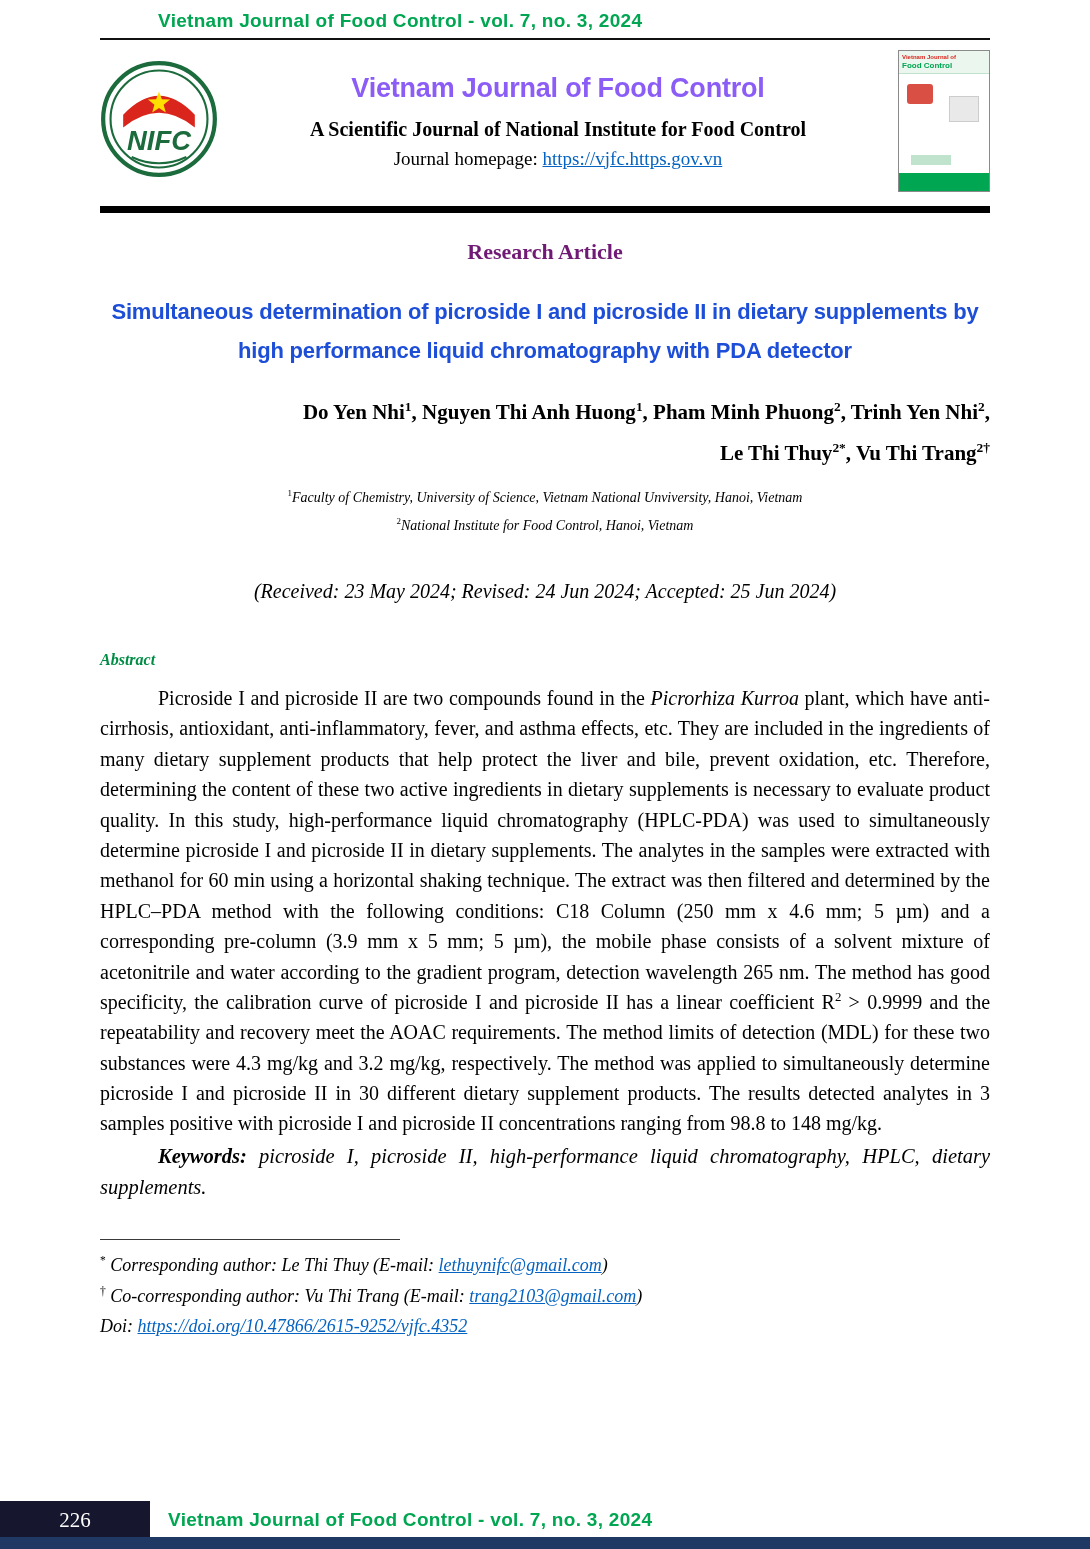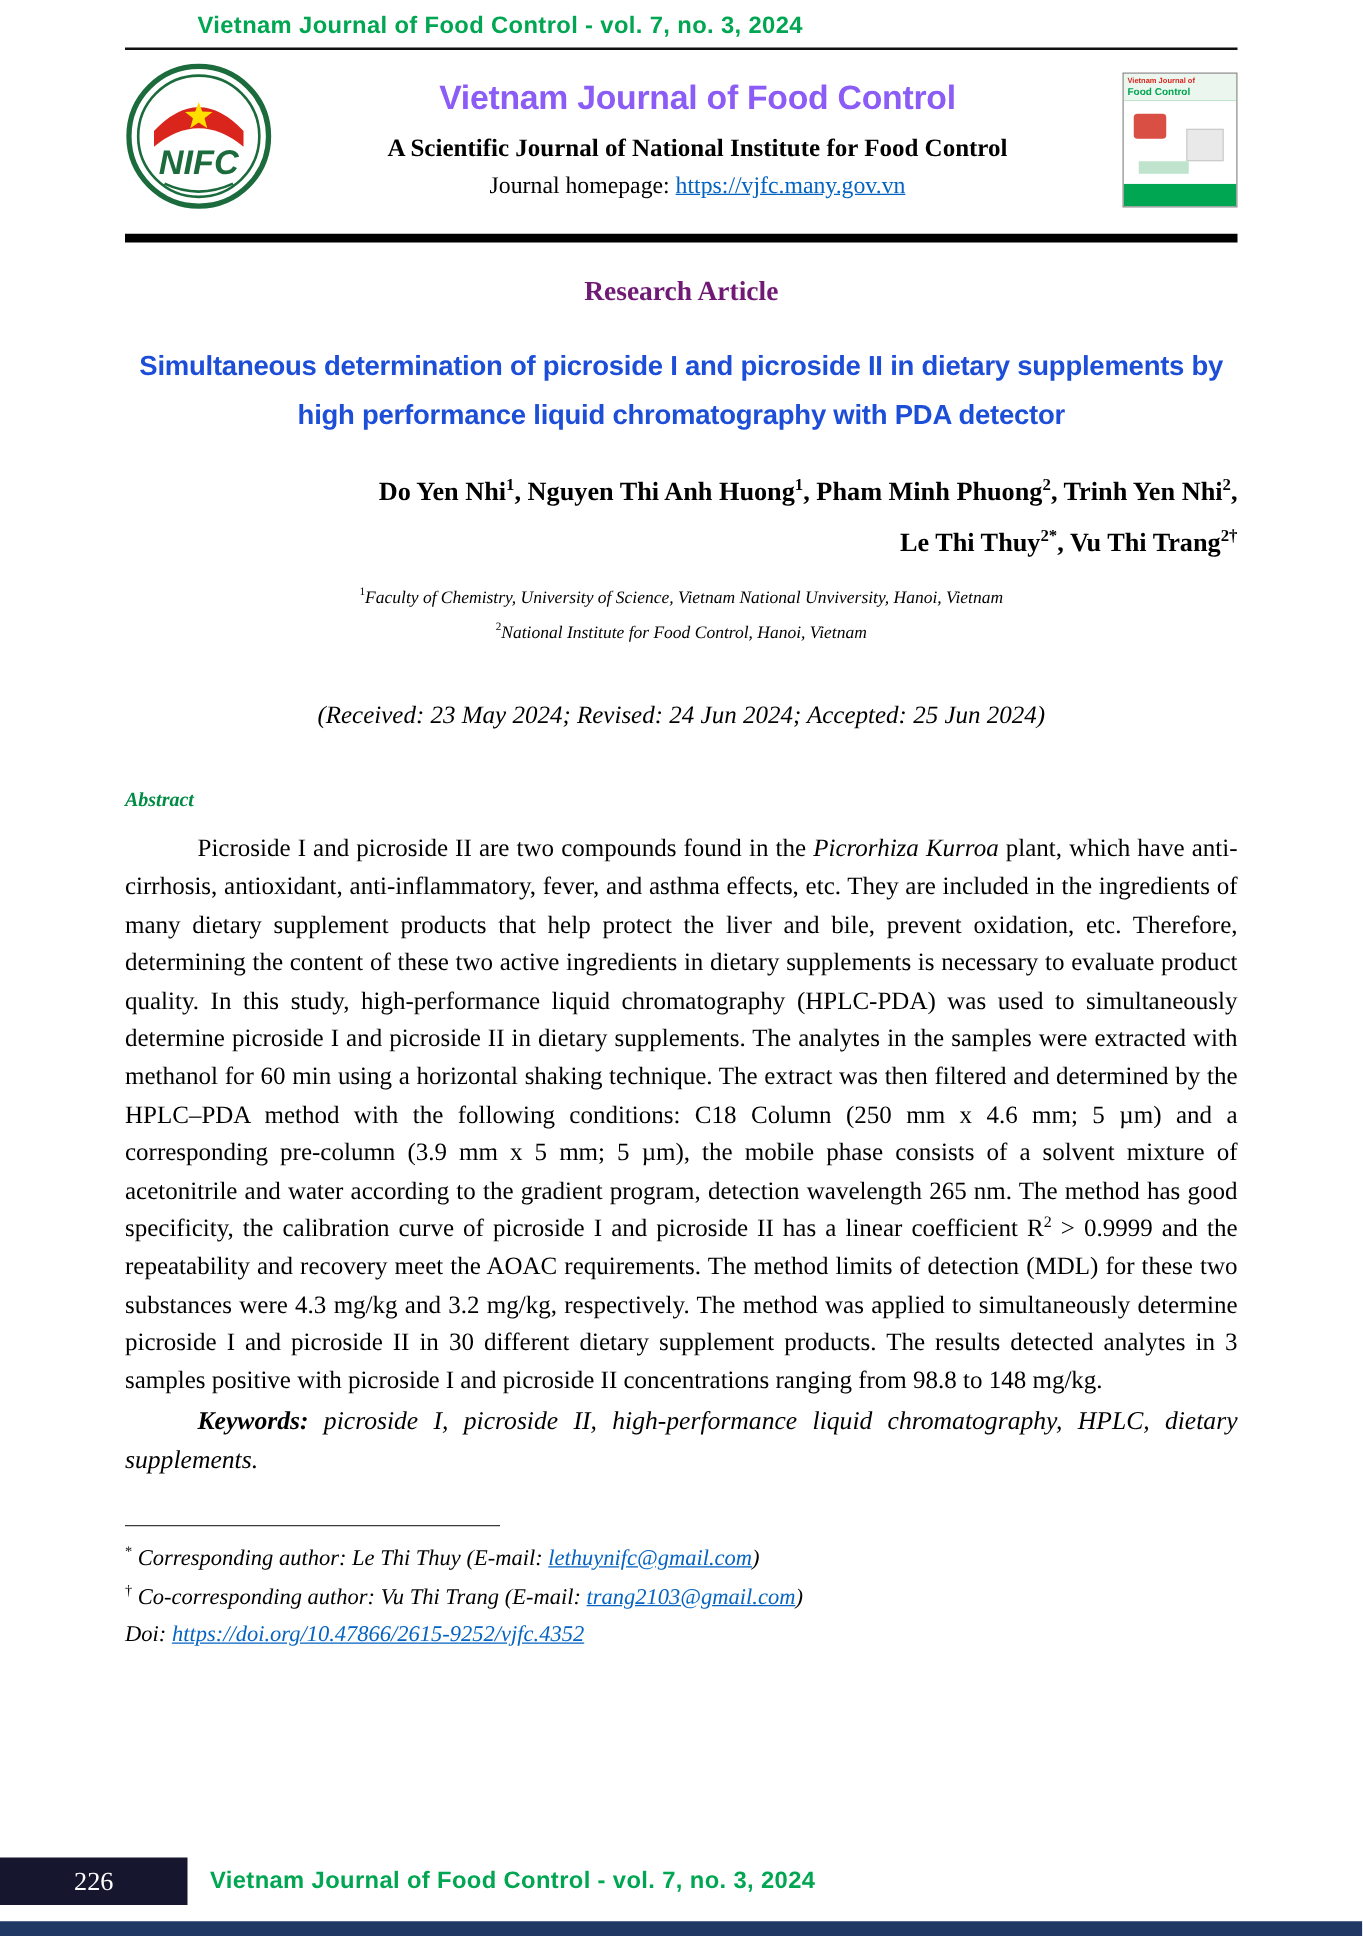--- a/index.html
+++ b/index.html
@@ -34,21 +34,21 @@
     font-weight: bold;
     font-size: 27px;
     letter-spacing: -0.2px;
     color: #8b5cf6;
   }
   .journal-subtitle { margin-top: 14px; font-weight: bold; font-size: 20px; }
   .homepage { margin-top: 7px; font-size: 19px; }
   a.link { color: #0563C1; text-decoration: underline; cursor: pointer; }
 
   .cover {
-    flex: 0 0 92px; height: 108px;
+    flex: 0 0 92px; height: 142px;
     border: 1px solid #8a8a8a;
     display: flex; flex-direction: column;
     background: #fdfdfd;
     overflow: hidden;
   }
   .cover-head {
     background: #eaf6ee; border-bottom: 1px solid #bfe3cc;
     padding: 3px 3px 2px; line-height: 1.2;
     display: flex; flex-direction: column;
   }
@@ -97,21 +97,21 @@
   }
   .italic { font-style: italic; }
   .bold-italic { font-weight: bold; font-style: italic; }
   sup { font-size: 64%; line-height: 0; }
 
   .footnote-rule { margin-top: 36px; width: 300px; border-top: 1.5px solid #3a3a3a; }
   .footnotes { margin-top: 10px; font-size: 18px; line-height: 1.7; }
   .footnote-line { white-space: normal; }
 
   .footer-row {
-    position: absolute; left: 0; bottom: 25px;
+    position: absolute; left: 0; bottom: 10px;
     display: flex; align-items: center; height: 38px;
   }
   .page-num-box {
     width: 150px; height: 38px;
     background: #16162E; color: #ffffff;
     display: flex; align-items: center; justify-content: center;
     font-size: 21px;
   }
   .footer-journal {
     margin-left: 18px;
@@ -141,21 +141,21 @@
           <path d="M22 52 Q56 16 90 52 L90 64 Q56 36 22 64 Z" fill="#DA251D"></path>
           <polygon points="56,30 58.7,37.28 66.46,37.6 60.37,42.42 62.47,49.9 56,45.6 49.53,49.9 51.63,42.42 45.54,37.6 53.3,37.28" fill="#FFDE00"></polygon>
           <text x="56" y="85" text-anchor="middle" font-family="Liberation Sans, sans-serif" font-weight="bold" font-style="italic" font-size="26" fill="#1B6B3C">NIFC</text>
           <path d="M30 92 Q56 104 82 92" fill="none" stroke="#1B6B3C" stroke-width="2"></path>
         </svg>
       </div>
       <div class="mast-center">
         <div class="journal-title">Vietnam Journal of Food Control</div>
         <div class="journal-subtitle">A Scientific Journal of National Institute for Food Control</div>
         <div class="homepage">
-          <span>Journal homepage: </span><a class="link" href="#">https://vjfc.many.gov.vn</a>
+          <span>Journal homepage: </span><a class="link" href="#">https://vjfc.https.gov.vn</a>
         </div>
       </div>
       <div class="cover">
         <div class="cover-head">
           <span class="cover-t1">Vietnam Journal of</span>
           <span class="cover-t2">Food Control</span>
         </div>
         <div class="cover-mid">
           <div class="cover-dot1"></div>
           <div class="cover-dot2"></div>

